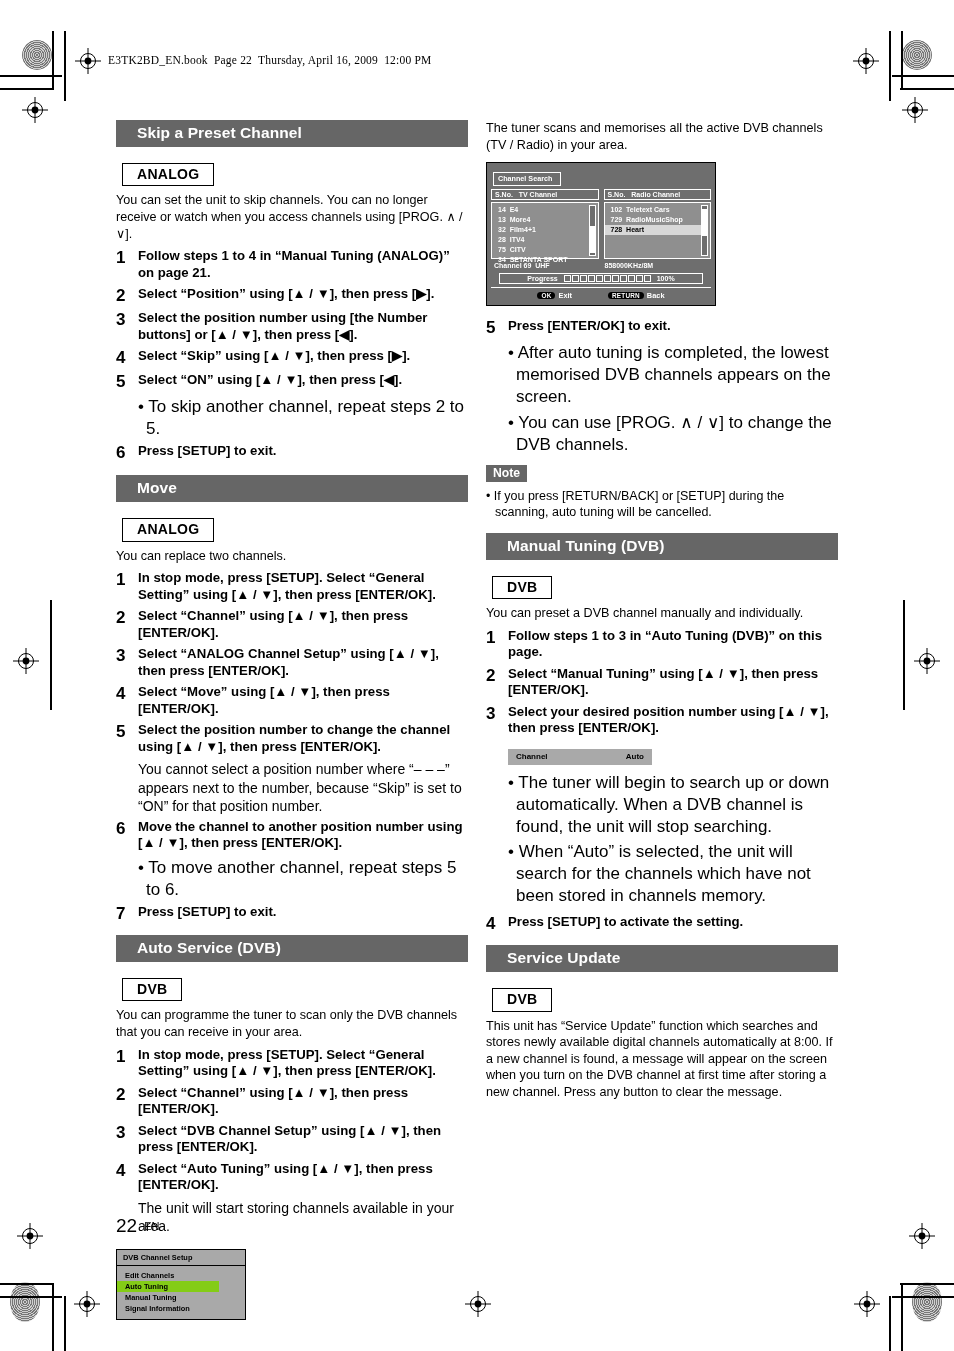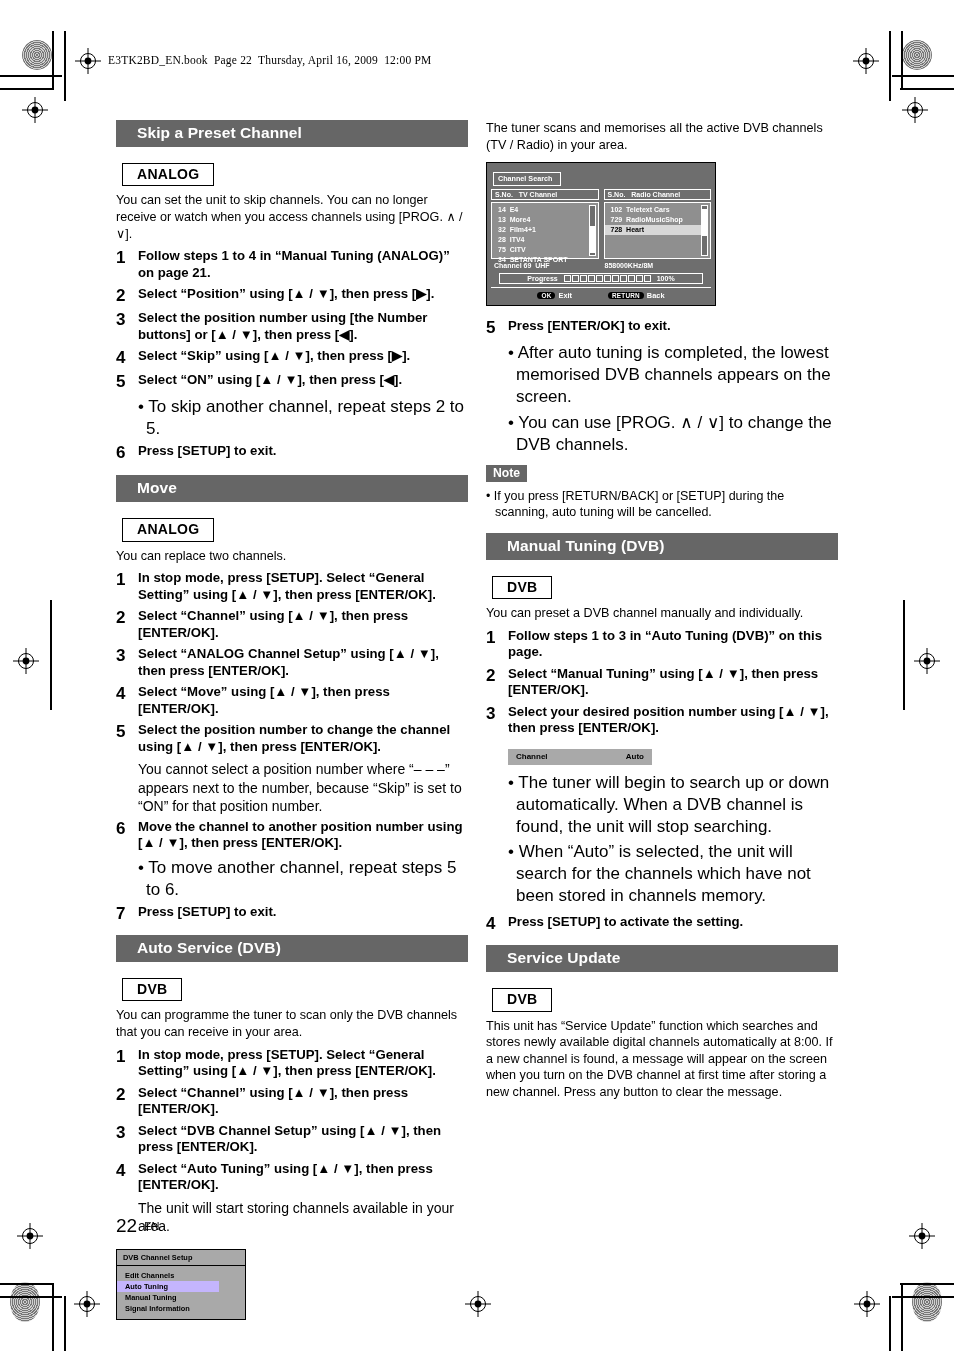--- a/index.html
+++ b/index.html
@@ -49,21 +49,21 @@
   .note{display:inline-block;background:#666;color:#fff;font-size:12.2px;font-weight:bold;
       padding:1px 7px 2px 7px;margin:6px 0 4px 0;}
 
   
   .screenwrap{display:flex;margin:9px 0 10px 0;}
 
   .dvbmenu{width:128px;background:#a9a9a9;border:1px solid #000;font-size:7.4px;font-weight:bold;}
   .dvbmenu .ttl{padding:3px 0 3px 6px;border-bottom:1px solid #000;}
   .dvbmenu .items{padding:4px 0 5px 0;}
   .dvbmenu .it{padding:1px 0 1px 8px;}
-  .dvbmenu .it.sel{background:#c4b5fd;margin-right:26px;}
+  .dvbmenu .it.sel{background:#84cc16;margin-right:26px;}
 
   .chsearch{width:220px;background:#6e6e6e;border:1px solid #000;padding:4px;color:#fff;}
   .chsearch .cs-title{display:inline-block;border:1px solid #fff;font-size:7.2px;font-weight:bold;
       padding:1px 8px 2px 4px;margin:0 0 3px 2px;background:#6e6e6e;}
   .cs-cols{display:flex;gap:5px;}
   .cs-col{flex:1;}
   .cs-head{border:1px solid #fff;font-size:7px;font-weight:bold;padding:1px 3px 1px 3px;
       background:#6e6e6e;margin-bottom:2px;white-space:pre;}
   .cs-list{border:1px solid #fff;background:#8f8f8f;height:53px;position:relative;padding:2px 0 0 0;}
   .cs-row{font-size:7px;font-weight:bold;line-height:1.42;padding-left:6px;white-space:pre;color:#fff;}

